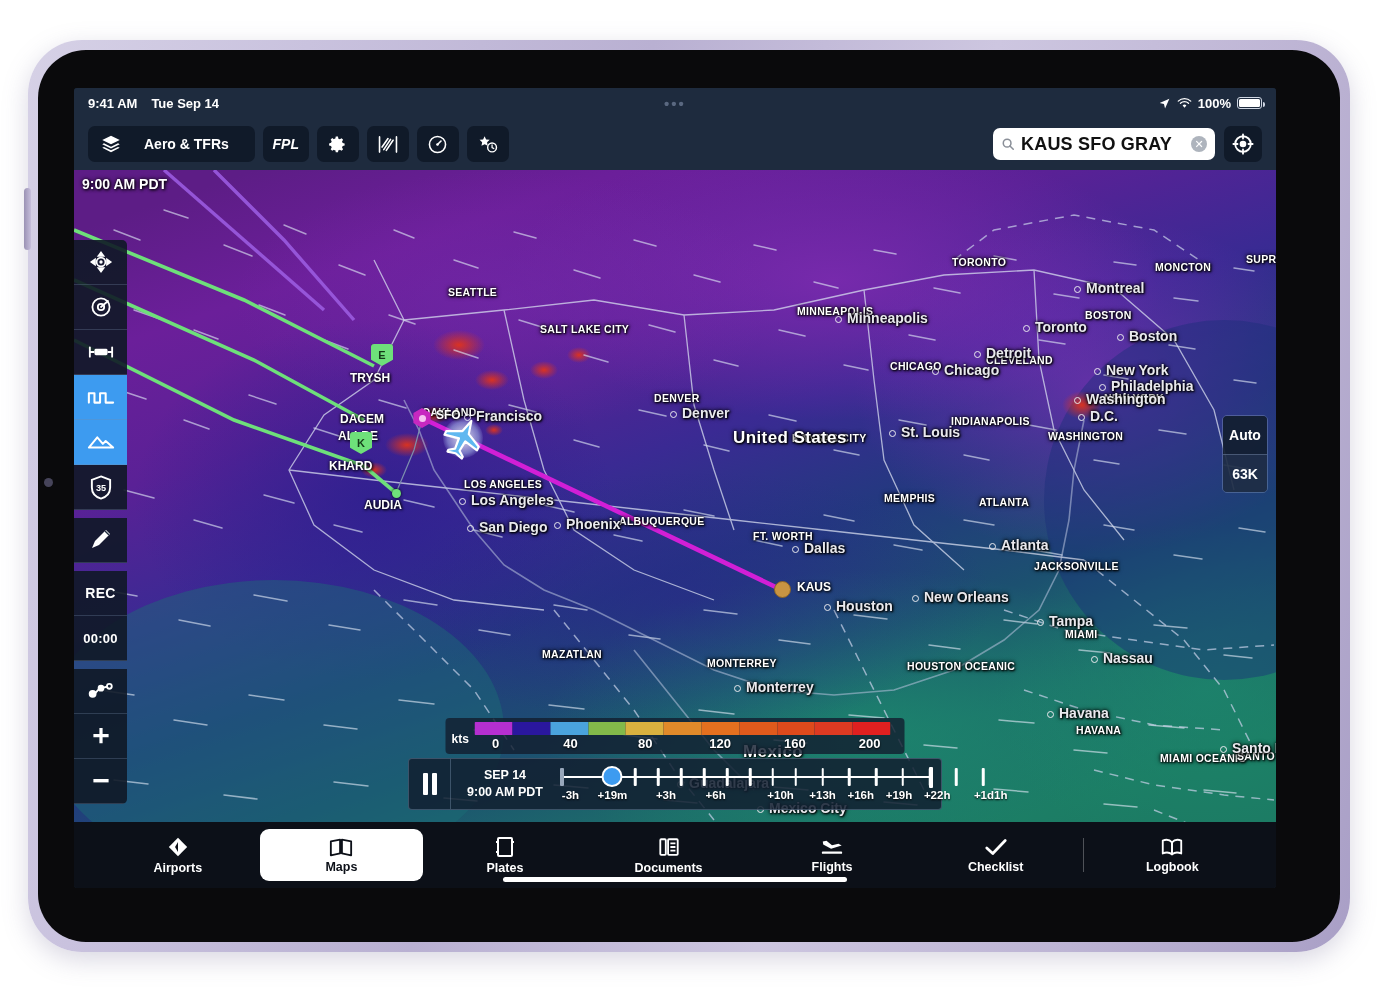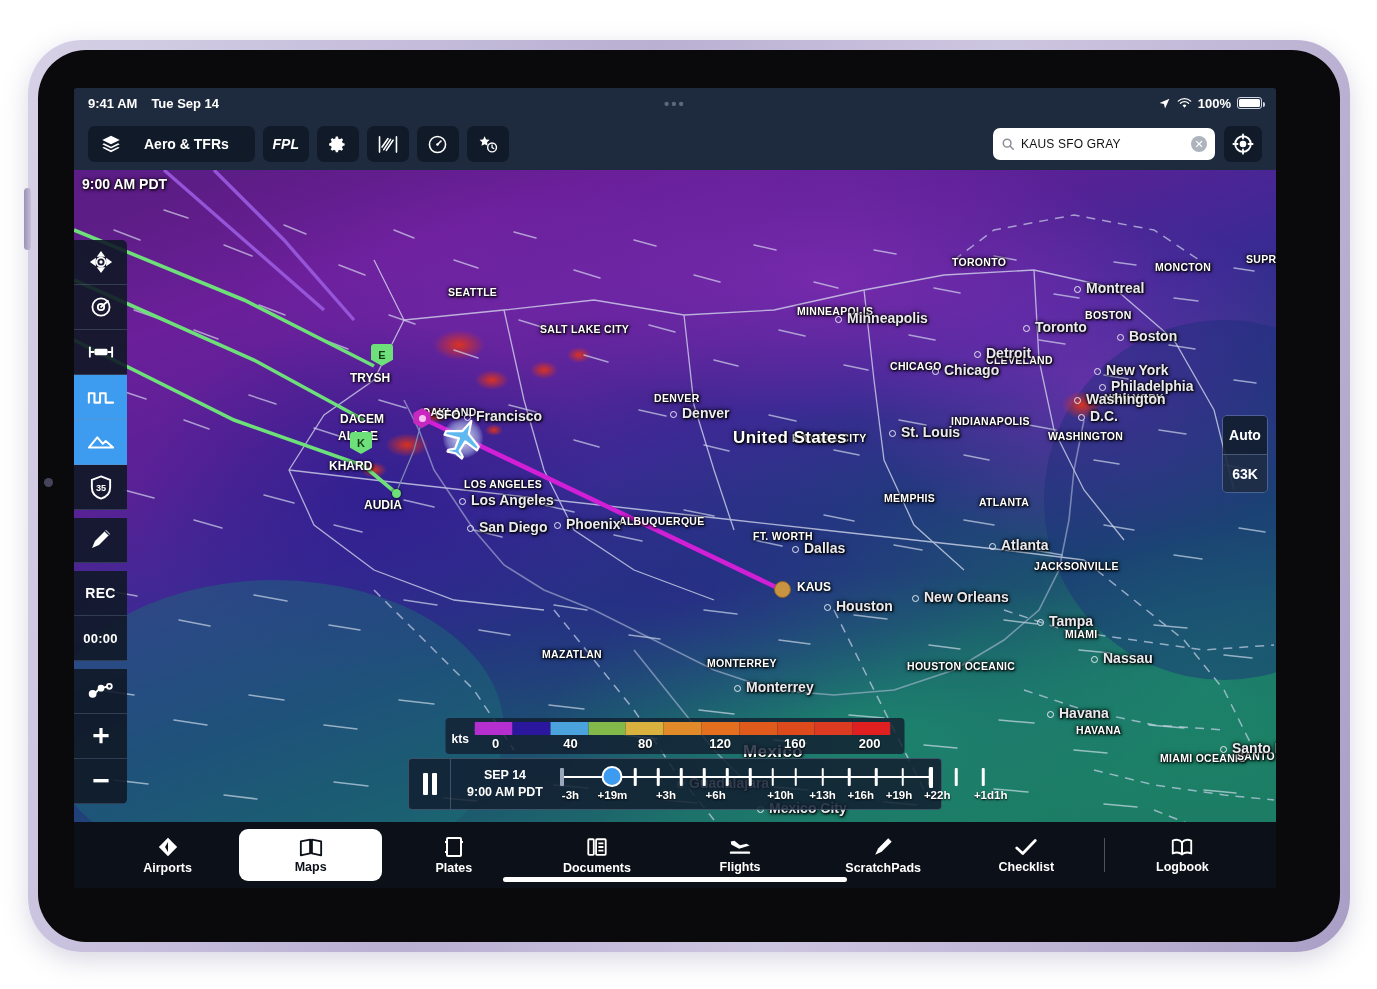--- a/index.html
+++ b/index.html
@@ -103,21 +103,21 @@
 
   #search-wrap {
     margin-left: auto; display: flex; align-items: center; gap: 9px;
   }
   #search-box {
     width: 222px; height: 32px;
     background: #fff; border-radius: 7px;
     display: flex; align-items: center;
     padding: 0 8px; gap: 6px;
   }
-  #search-value { flex:1; font-size: 12px; font-weight: normal; color: #111; letter-spacing: .2px; }
+  #search-value { flex:1; font-size: 18px; font-weight: bold; color: #111; letter-spacing: .2px; }
   #search-clear {
     width: 16px; height: 16px; border-radius: 50%;
     background: #aeb4bd; color:#fff; font-size: 11px;
     display:flex; align-items:center; justify-content:center;
     cursor: pointer; line-height: 1;
   }
   #locate-btn {
     width: 38px; height: 36px; background: #101a29;
     border-radius: 7px; display:flex; align-items:center; justify-content:center;
     cursor: pointer;
@@ -971,28 +971,20 @@
       <span>
         <svg width="24" height="20" viewBox="0 0 26 20" fill="currentColor">
           <path d="M3 4 L7 3.3 L13 8 L20 6.5 L23.5 8.4 L12 12 L3.5 7.4z"></path>
           <rect x="2" y="15" width="22" height="2.4" rx="1"></rect>
         </svg>
       </span>
       <span class="tab-label">Flights</span>
     </div>
     <div class="tab">
       <span>
-        <svg width="22" height="22" viewBox="0 0 24 24" fill="currentColor">
-          <path d="M3.5 20.5 l3.2-7 11-11 3.8 3.8 -11 11z"></path>
-        </svg>
-      </span>
-      <span class="tab-label">ScratchPads</span>
-    </div>
-    <div class="tab">
-      <span>
         <svg width="24" height="20" viewBox="0 0 26 20" fill="none" stroke="currentColor" stroke-width="3" stroke-linecap="round" stroke-linejoin="round">
           <path d="M3 11 L9.5 17 L23 3"></path>
         </svg>
       </span>
       <span class="tab-label">Checklist</span>
     </div>
     <div class="tab-divider"></div>
     <div class="tab">
       <span>
         <svg width="24" height="20" viewBox="0 0 26 20" fill="none" stroke="currentColor" stroke-width="2" stroke-linejoin="round">

